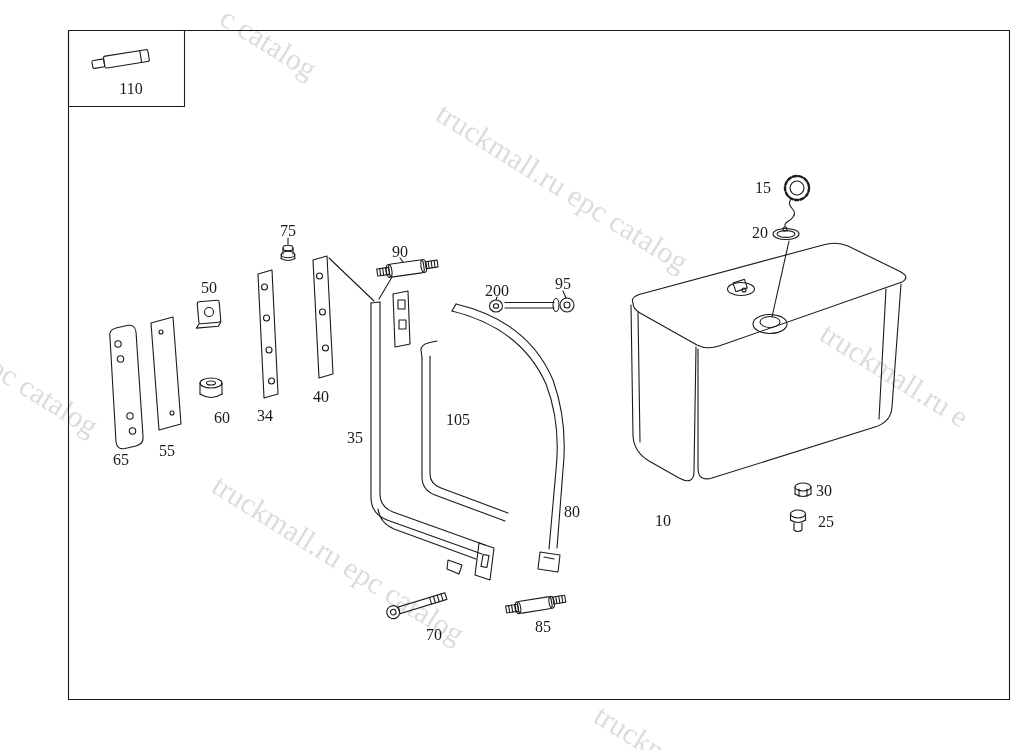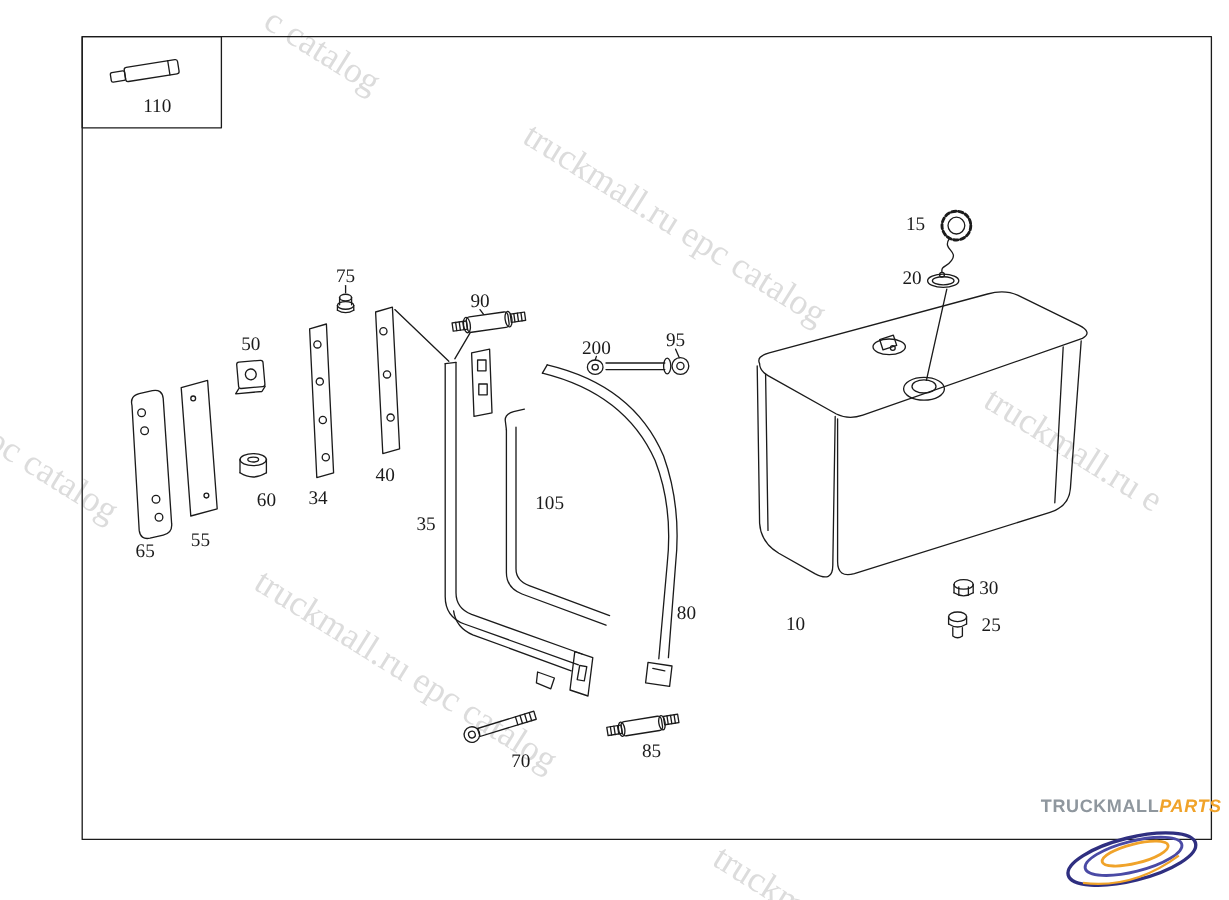--- a/index.html
+++ b/index.html
@@ -276,27 +276,14 @@
       <div class="part-label" style="left: 355px; top: 438px;">35</div>
       <div class="part-label" style="left: 458px; top: 420px;">105</div>
       <div class="part-label" style="left: 572px; top: 512px;">80</div>
       <div class="part-label" style="left: 663px; top: 521px;">10</div>
       <div class="part-label" style="left: 824px; top: 491px;">30</div>
       <div class="part-label" style="left: 826px; top: 522px;">25</div>
       <div class="part-label" style="left: 434px; top: 635px;">70</div>
       <div class="part-label" style="left: 543px; top: 627px;">85</div>
     </div>
 
-  <div class="logo">
-    <div class="logo-text">
-      <span class="logo-brand">TRUCKMALL</span><span class="logo-suffix">PARTS</span>
-    </div>
-    <svg class="logo-swirl" width="150" height="66" viewBox="0 0 150 70" xmlns="http://www.w3.org/2000/svg">
-      <g fill="none" transform="rotate(-14 75 35)">
-        <ellipse class="swirl-outer" cx="75" cy="36" rx="58" ry="19" stroke-width="3"></ellipse>
-        <ellipse class="swirl-mid" cx="77" cy="34" rx="44" ry="13.5" stroke-width="2.5"></ellipse>
-        <ellipse class="swirl-orange" cx="79" cy="32" rx="30" ry="8.5" stroke-width="2.5"></ellipse>
-        <path class="swirl-orange" d="M 28 46 Q 70 62 116 43" stroke-width="2"></path>
-      </g>
-    </svg>
-  </div>
 
 </div>
 
 </body></html>

